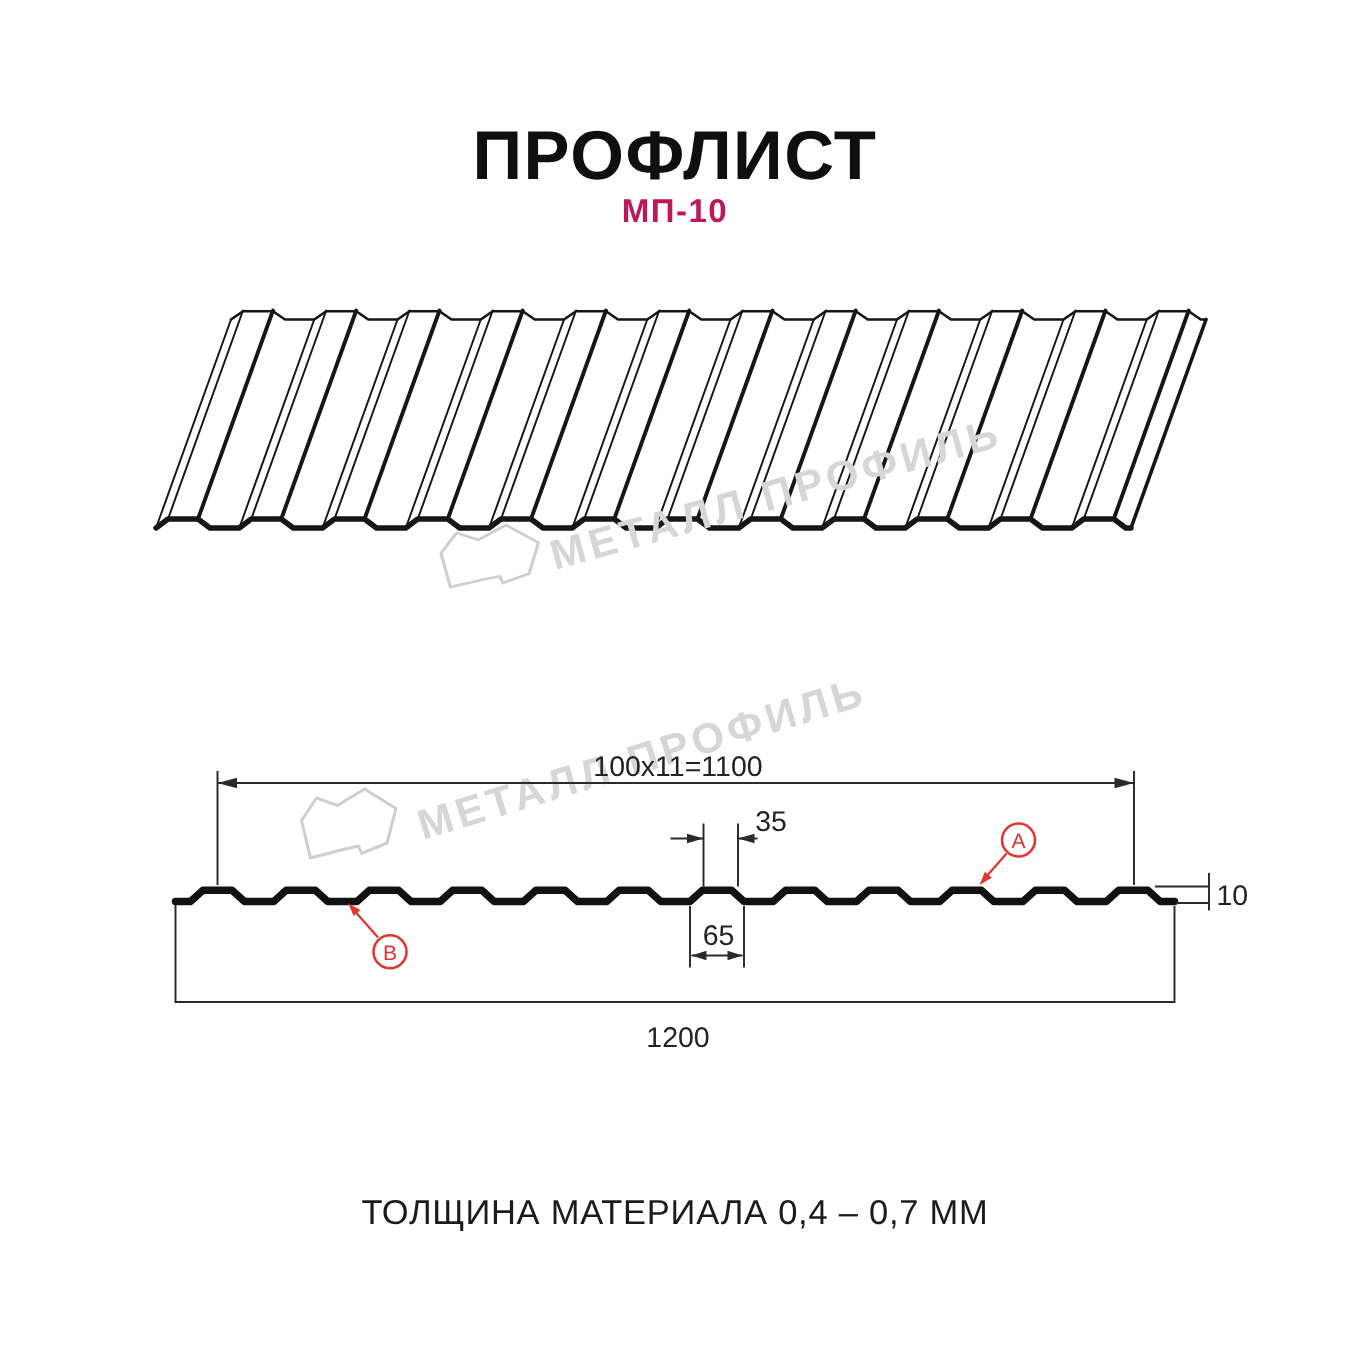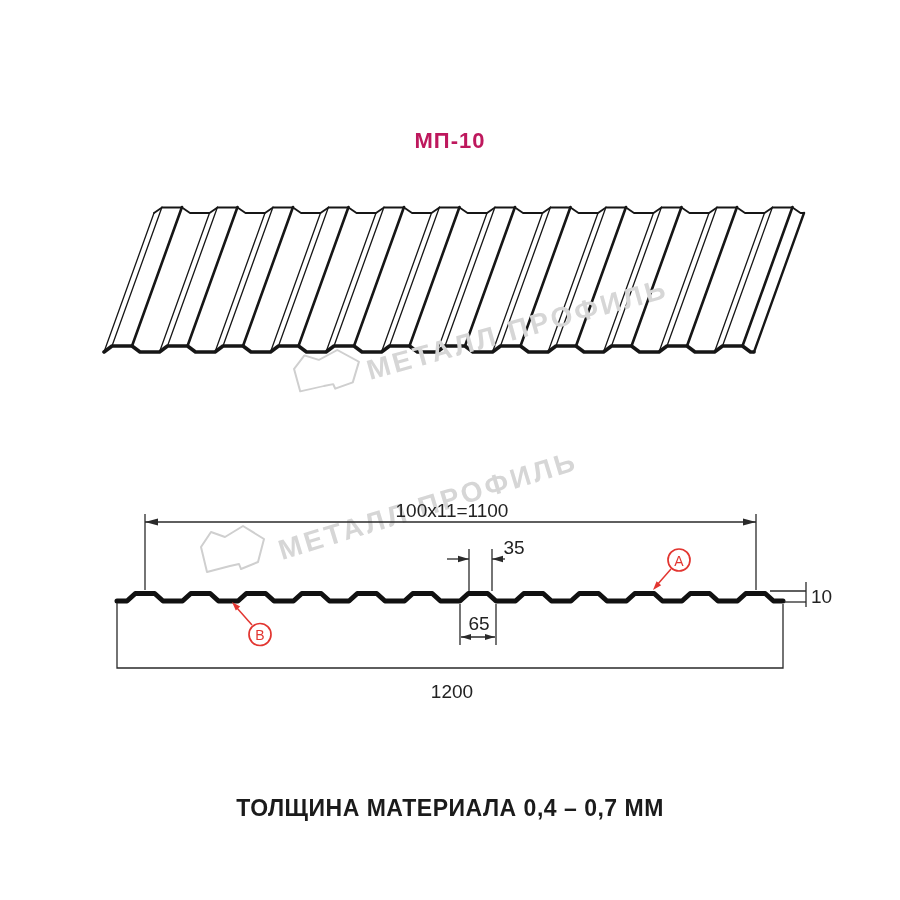--- a/index.html
+++ b/index.html
@@ -3,32 +3,33 @@
 <meta charset="utf-8">
 <style>
   html,body{margin:0;padding:0;background:#ffffff;}
   #stage{
     position:relative;width:900px;height:900px;background:#ffffff;overflow:hidden;
     font-family:"Liberation Sans","DejaVu Sans",sans-serif;
   }
   .abs{position:absolute;left:0;right:0;text-align:center;}
   #title{top:76px;font-size:46px;font-weight:bold;letter-spacing:1px;color:#0f0f0f;}
   #subtitle{top:128px;font-size:22px;font-weight:600;letter-spacing:1px;color:#be185d;}
-  #caption{top:795px;font-size:23px;font-weight:700;letter-spacing:0.5px;color:#1b1b1b;}
+  #caption{top:795px;font-size:23px;font-weight:400;letter-spacing:0.5px;color:#1b1b1b;}
   svg{position:absolute;top:0;left:0;}
   svg text{font-family:"Liberation Sans","DejaVu Sans",sans-serif;}
   .dimtxt{font-size:19px;fill:#222222;}
   .redtxt{font-size:14px;fill:#e23530;}
   .wmtxt{font-size:28px;font-weight:bold;letter-spacing:3px;fill:#d6d6d6;}
 </style>
 </head>
 <body>
 
 <div id="stage">
 
+  <div id="title" class="abs">ПРОФЛИСТ</div>
   <div id="subtitle" class="abs">МП-10</div>
 
   <svg id="drawing" width="900" height="900" viewBox="0 0 900 900">
 
     <g fill="none" stroke="#161616" stroke-linejoin="round" stroke-linecap="round">
       <path id="sheet-bottom" stroke-width="3.6" d="M104,352 L112,346 L132,346 L140,352 L159.5,352 L167.5,346 L187.5,346 L195.5,352 L215,352 L223,346 L243,346 L251,352 L270.5,352 L278.5,346 L298.5,346 L306.5,352 L326,352 L334,346 L354,346 L362,352 L381.5,352 L389.5,346 L409.5,346 L417.5,352 L437,352 L445,346 L465,346 L473,352 L492.5,352 L500.5,346 L520.5,346 L528.5,352 L548,352 L556,346 L576,346 L584,352 L603.5,352 L611.5,346 L631.5,346 L639.5,352 L659,352 L667,346 L687,346 L695,352 L714.5,352 L722.5,346 L742.5,346 L750.5,352 L754,352"></path>
       <path id="sheet-top" stroke-width="1.8" d="M154,213 L154,213 L162,207.5 L182,207.5 L190,213 L209.5,213 L217.5,207.5 L237.5,207.5 L245.5,213 L265,213 L273,207.5 L293,207.5 L301,213 L320.5,213 L328.5,207.5 L348.5,207.5 L356.5,213 L376,213 L384,207.5 L404,207.5 L412,213 L431.5,213 L439.5,207.5 L459.5,207.5 L467.5,213 L487,213 L495,207.5 L515,207.5 L523,213 L542.5,213 L550.5,207.5 L570.5,207.5 L578.5,213 L598,213 L606,207.5 L626,207.5 L634,213 L653.5,213 L661.5,207.5 L681.5,207.5 L689.5,213 L709,213 L717,207.5 L737,207.5 L745,213 L764.5,213 L772.5,207.5 L792.5,207.5 L800.5,213 L804,213"></path>
       <path id="sheet-thin" stroke-width="1.3" d="M104,352 L154,213 M112,346 L162,207 M159.5,352 L209.5,213 M167.5,346 L217.5,207 M215,352 L265,213 M223,346 L273,207 M270.5,352 L320.5,213 M278.5,346 L328.5,207 M326,352 L376,213 M334,346 L384,207 M381.5,352 L431.5,213 M389.5,346 L439.5,207 M437,352 L487,213 M445,346 L495,207 M492.5,352 L542.5,213 M500.5,346 L550.5,207 M548,352 L598,213 M556,346 L606,207 M603.5,352 L653.5,213 M611.5,346 L661.5,207 M659,352 L709,213 M667,346 L717,207 M714.5,352 L764.5,213 M722.5,346 L772.5,207"></path>
       <path id="sheet-thick" stroke-width="2.6" d="M132,346 L182,207 M187.5,346 L237.5,207 M243,346 L293,207 M298.5,346 L348.5,207 M354,346 L404,207 M409.5,346 L459.5,207 M465,346 L515,207 M520.5,346 L570.5,207 M576,346 L626,207 M631.5,346 L681.5,207 M687,346 L737,207 M742.5,346 L792.5,207"></path>
       <path id="sheet-right" stroke-width="2.4" d="M754,352 L804,213"></path>

